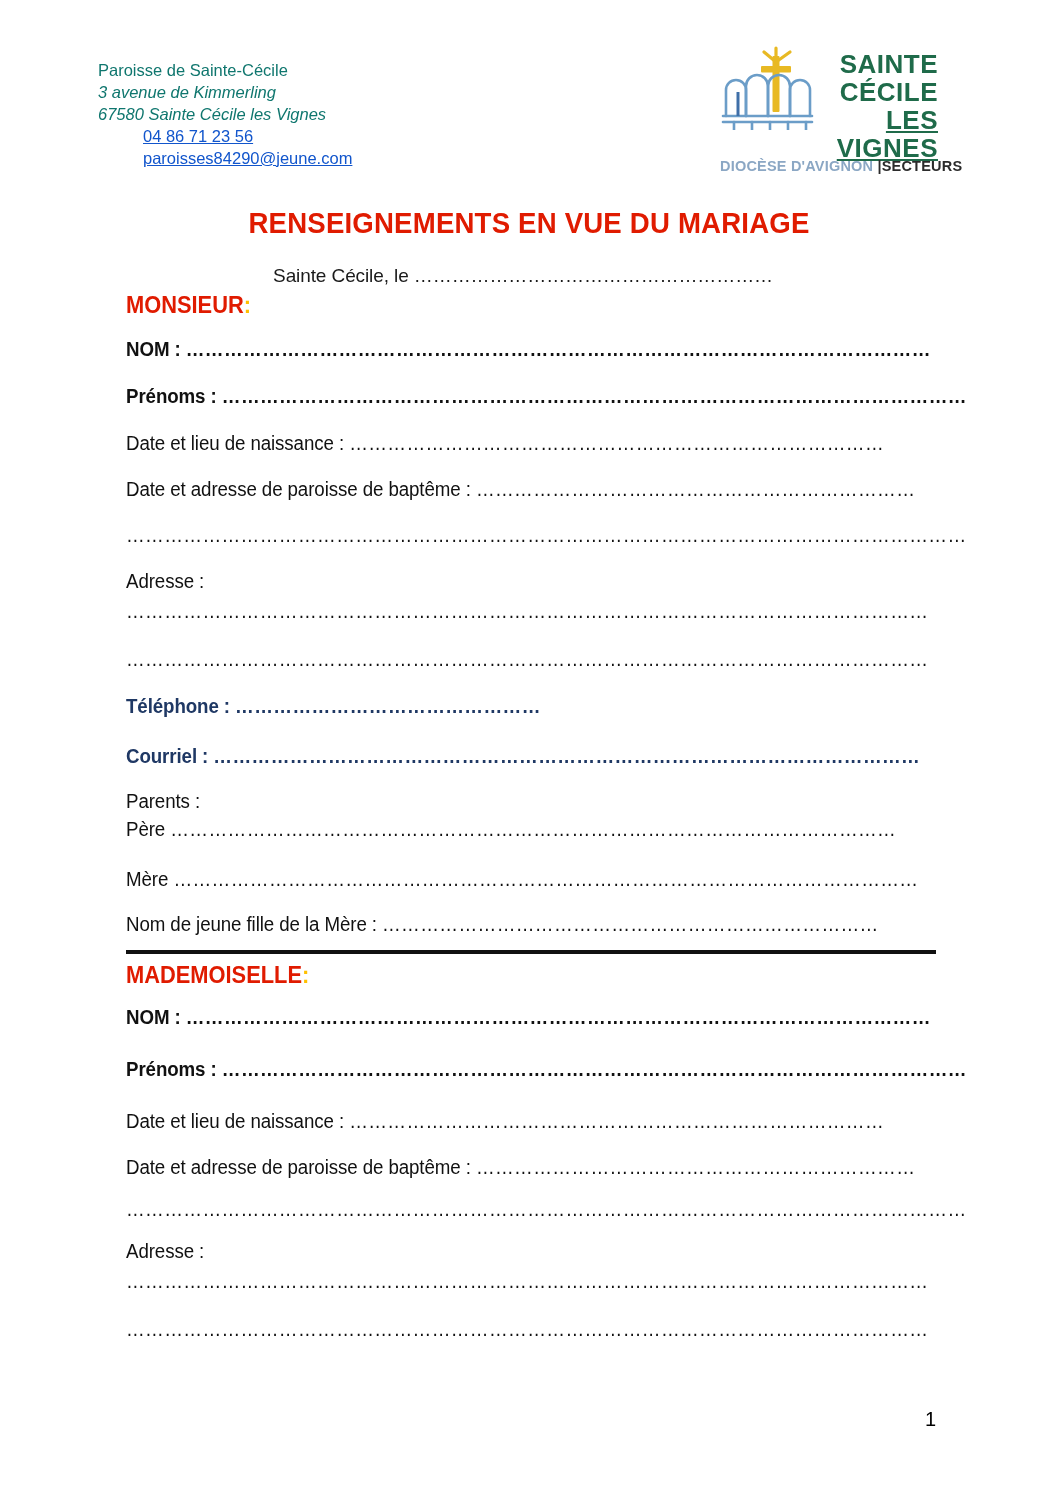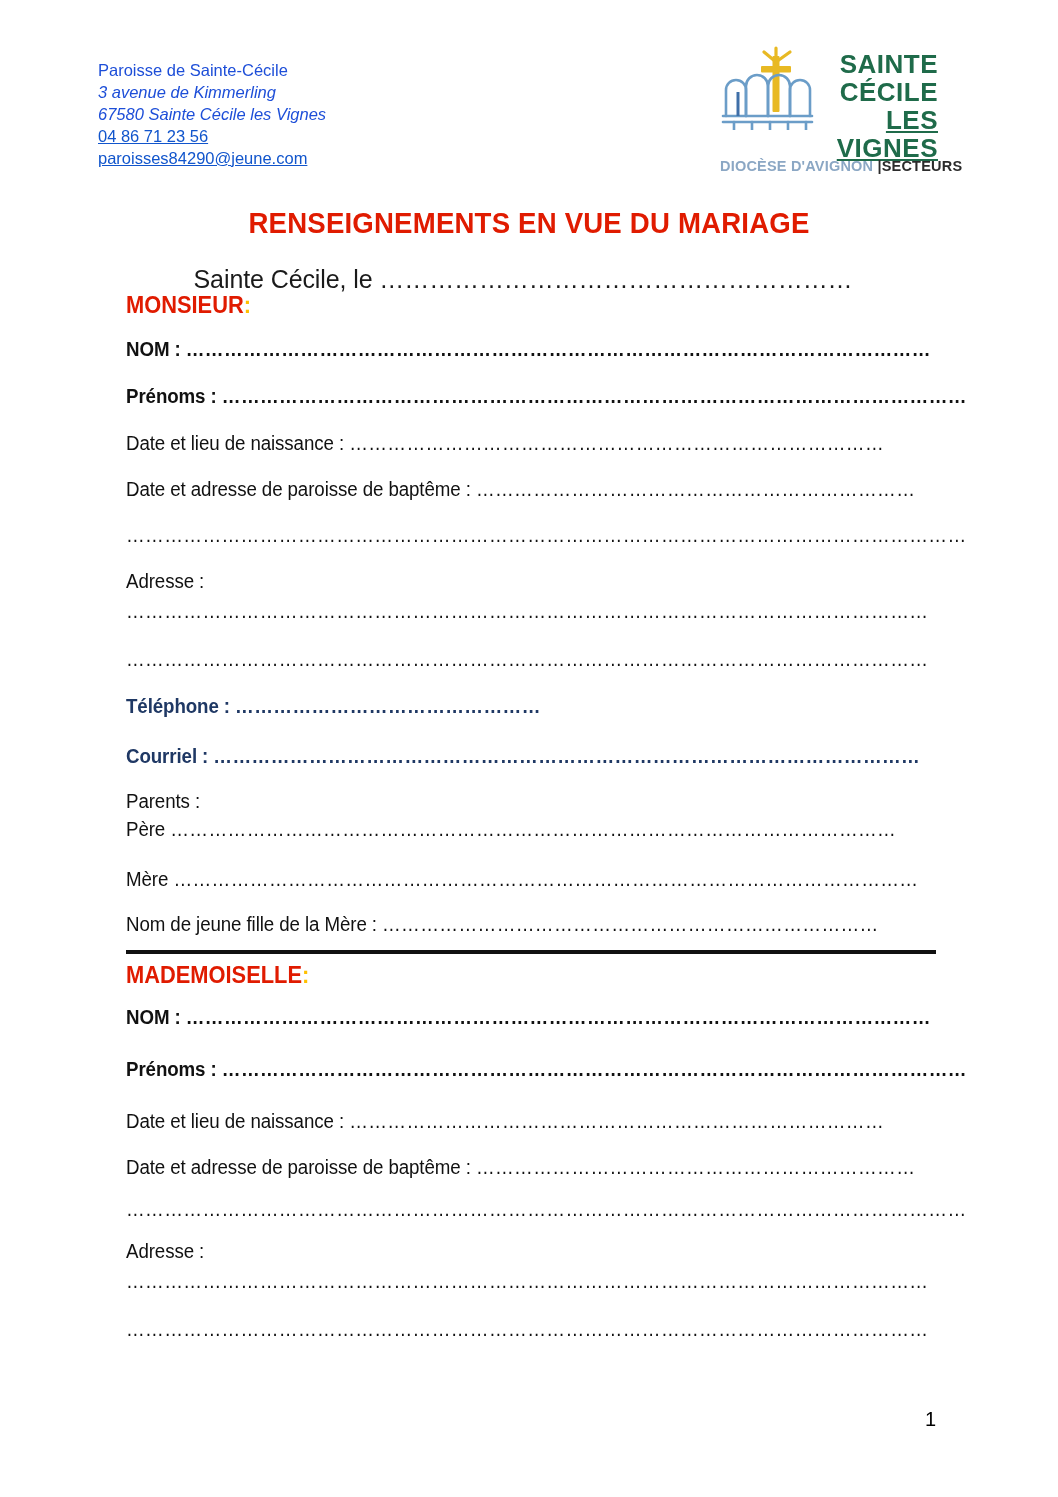--- a/index.html
+++ b/index.html
@@ -24,31 +24,32 @@
   
   .letterhead {
     position: absolute;
     left: 98px;
     top: 60px;
     line-height: 1.33;
   }
   .lh-line {
     font-family: "Liberation Sans", "DejaVu Sans", sans-serif;
     font-size: 16.5px;
-    color: #1d4ed8;
+    color: #0f766e;
     white-space: nowrap;
   }
   .lh-line.italic { font-style: italic; }
   .lh-link {
     color: #1155cc;
     text-decoration: underline;
     font-size: 16.5px;
     display: block;
     white-space: nowrap;
     font-family: "Liberation Sans", "DejaVu Sans", sans-serif;
+    margin-left: 45px;
   }
 
   
   .logo {
     position: absolute;
     left: 708px;
     top: 44px;
     width: 230px;
     height: 118px;
     text-align: right;
@@ -106,21 +107,21 @@
     transform-origin: center top;
   }
 
   .date-line {
     position: absolute;
     left: 0;
     top: 265px;
     width: 1046px;
     text-align: center;
     font-family: "Liberation Sans", "DejaVu Sans", sans-serif;
-    font-size: 25px;
+    font-size: 19px;
     color: #1a1a1a;
     letter-spacing: -0.1px;
   }
 
   
   .section-head {
     position: absolute;
     left: 126px;
     font-family: "Liberation Sans Narrow", "Liberation Sans", "DejaVu Sans", sans-serif;
     font-weight: bold;

